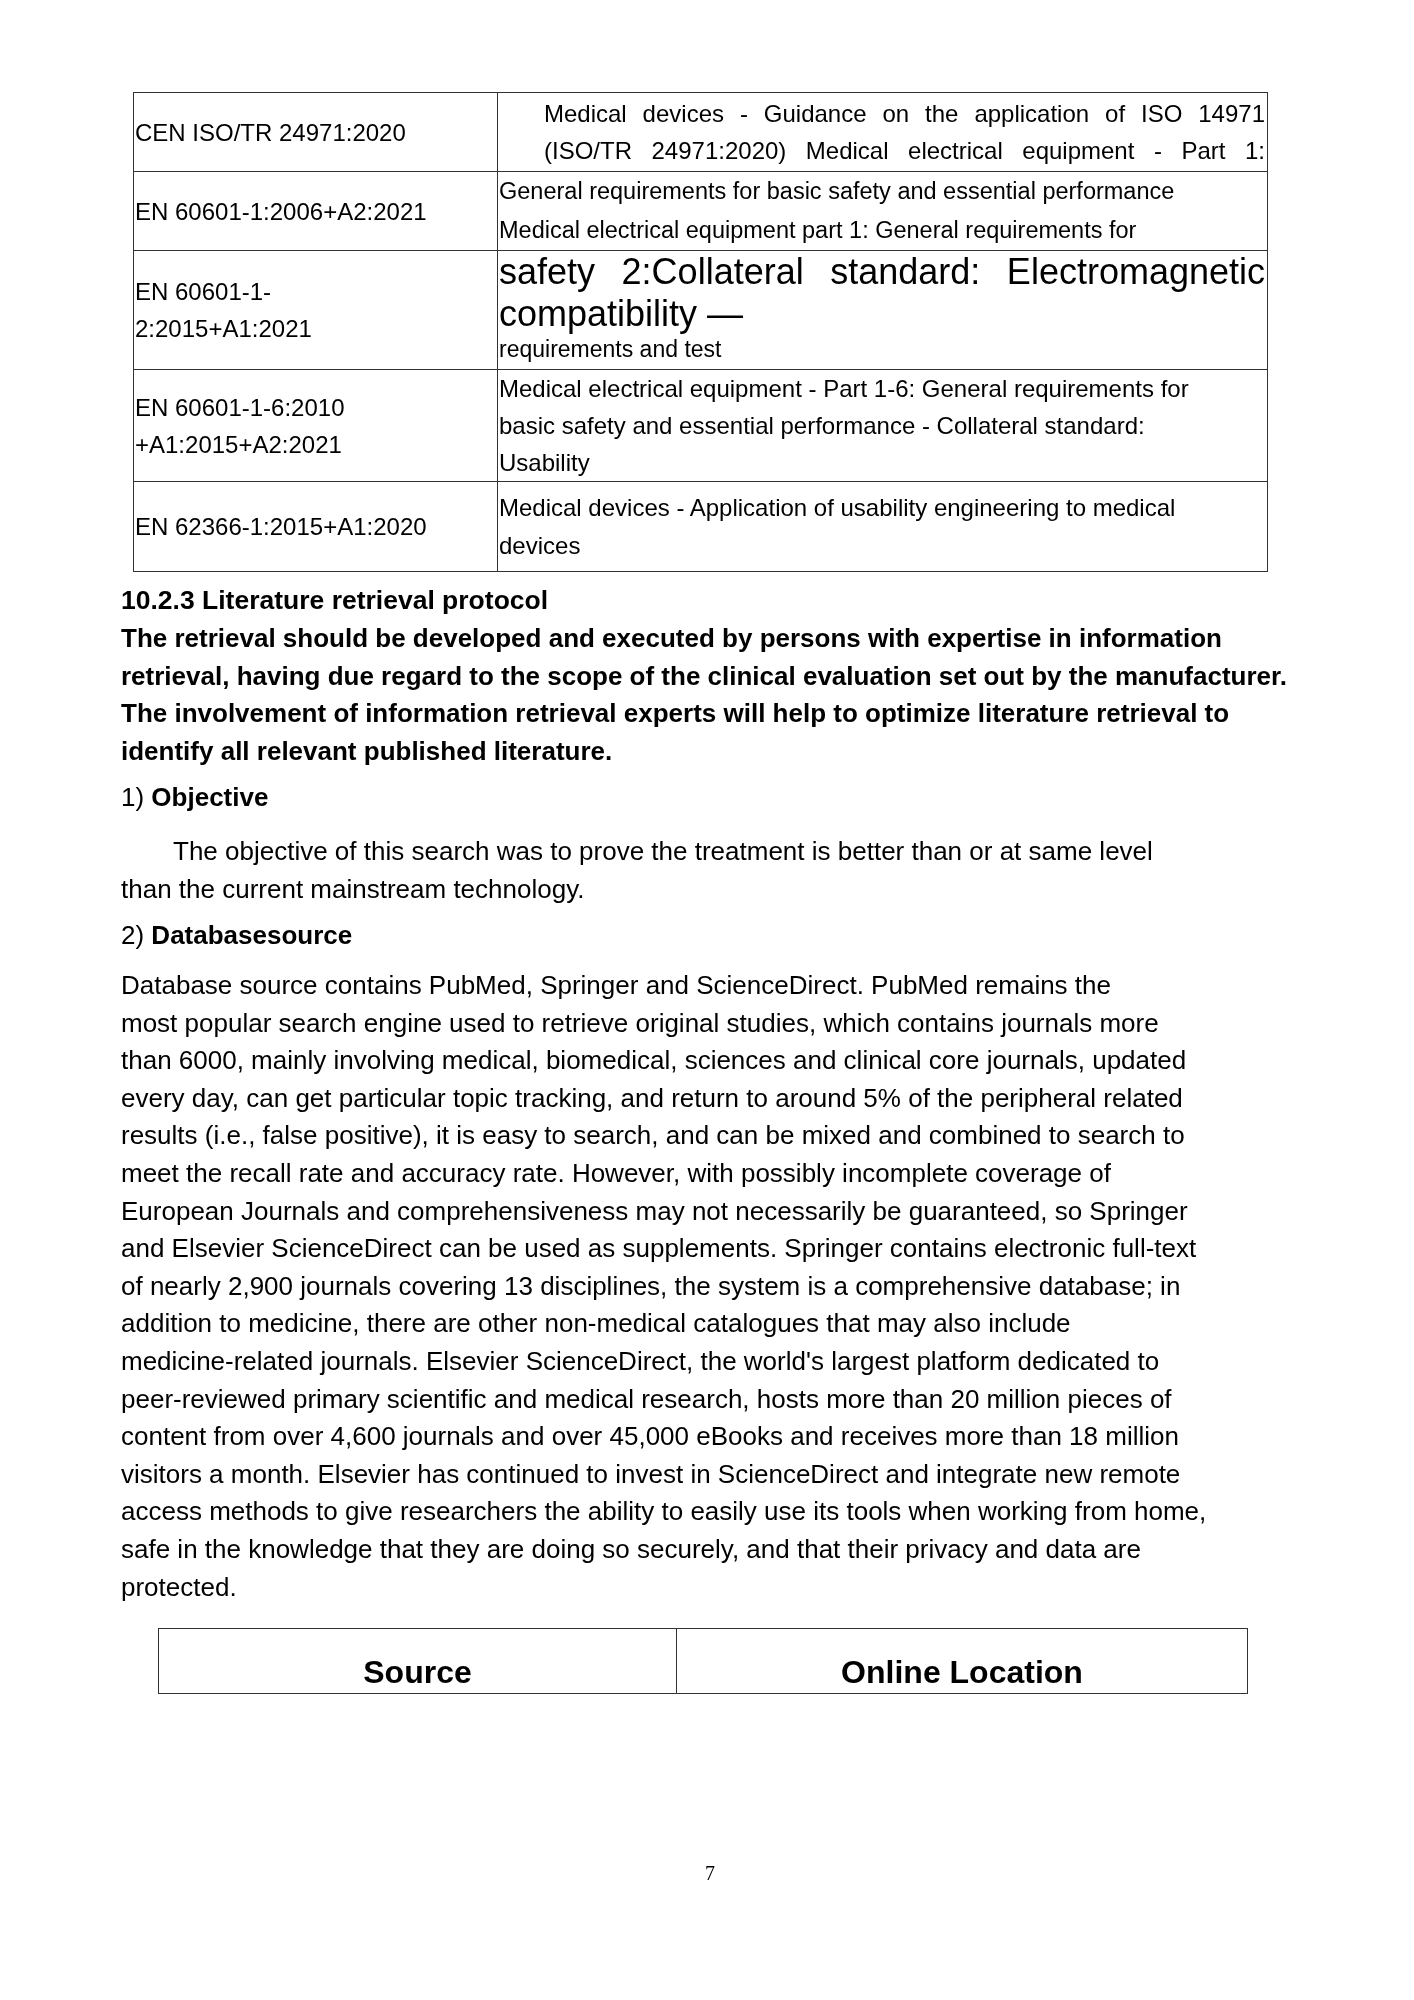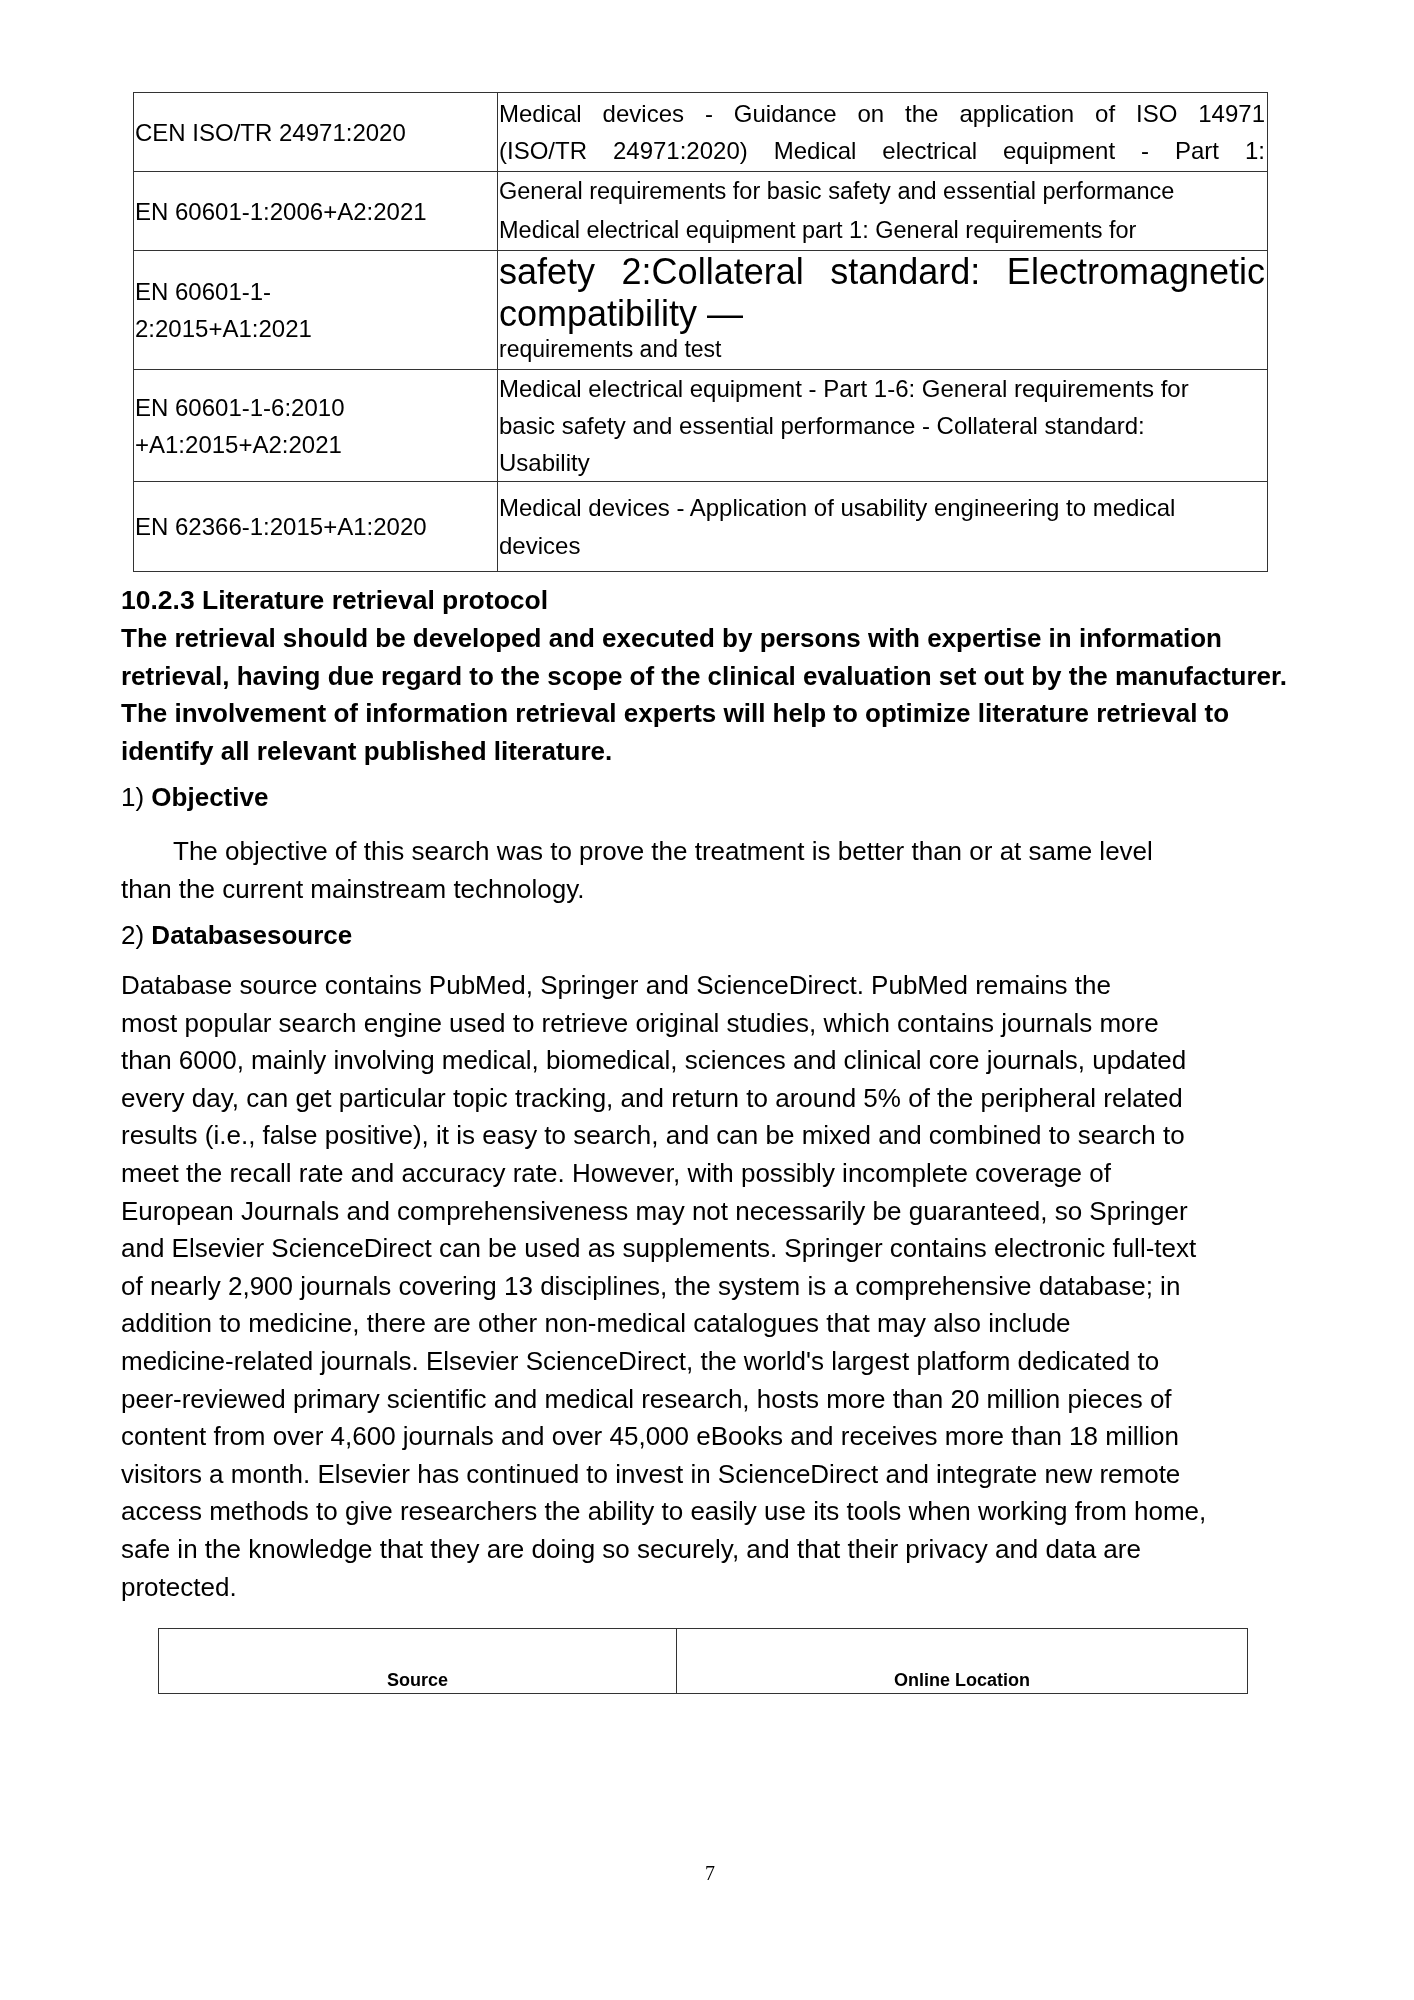--- a/index.html
+++ b/index.html
@@ -9,41 +9,41 @@
   .std-table { position: absolute; left: 133px; top: 92px; width: 1135px; border-collapse: collapse; }
   .std-table td { border: 1.5px solid #333; padding: 0 2px; vertical-align: middle; font-size: 24px; line-height: 37px; }
   .std-table td.code { width: 360px; padding-left: 1px; }
   .std-table td.desc { padding-left: 1px; }
   .row1 td { height: 78px; }
   .row2 td { height: 77px; }
   .row3 td { height: 118px; }
   .row4 td { height: 106px; }
   .row5 td { height: 89px; }
   .desc-lines span { display: block; }
-  .row1 .desc-lines span { line-height: 37px; }
+  .row1 .desc-lines span { line-height: 37px; padding-left: 45px; }
   .row1 .desc-lines span.l1 { text-align: justify; text-align-last: justify; }
   .row1 .desc-lines span.l2 { text-align: justify; text-align-last: justify; }
   .row2 .desc-lines span { line-height: 39px; font-size: 23.5px; }
   .row3 .desc-lines .big { font-size: 36px; line-height: 42px; }
   .row3 .desc-lines .big.j { text-align: justify; text-align-last: justify; }
   .row3 .desc-lines .small { font-size: 23px; line-height: 28px; }
   .row3 td.code span, .row4 td.code span { display: block; }
   .row4 .desc-lines span { line-height: 37px; font-size: 24px; }
   .row5 .desc-lines span { line-height: 38px; font-size: 24px; }
 
   .body-text { position: absolute; left: 121px; width: 1190px; font-size: 26px; line-height: 37.6px; }
   .heading { position: absolute; left: 121px; top: 583px; font-size: 26.5px; font-weight: bold; line-height: 34px; }
   .subhead { position: absolute; left: 121px; font-size: 26px; line-height: 34px; }
   .subhead b { font-weight: bold; }
   .indent { text-indent: 52px; }
   .db-para span { display: block; white-space: nowrap; }
 
   .src-table { position: absolute; left: 158px; top: 1628px; width: 1090px; border-collapse: collapse; }
   .src-table th { border: 1.5px solid #333; height: 62px; vertical-align: bottom; padding: 0 0 2px 0;
-                  font-size: 18px; font-weight: bold; text-align: center; }
+                  font-size: 32px; font-weight: bold; text-align: center; }
   .src-table th.c1 { width: 517px; }
 
   .page-num { position: absolute; left: 700px; top: 1862px; width: 20px; text-align: center;
               font-family: "Liberation Serif", serif; font-size: 20px; }
 </style>
 </head>
 <body>
 
 <table class="std-table">
   <tbody>

